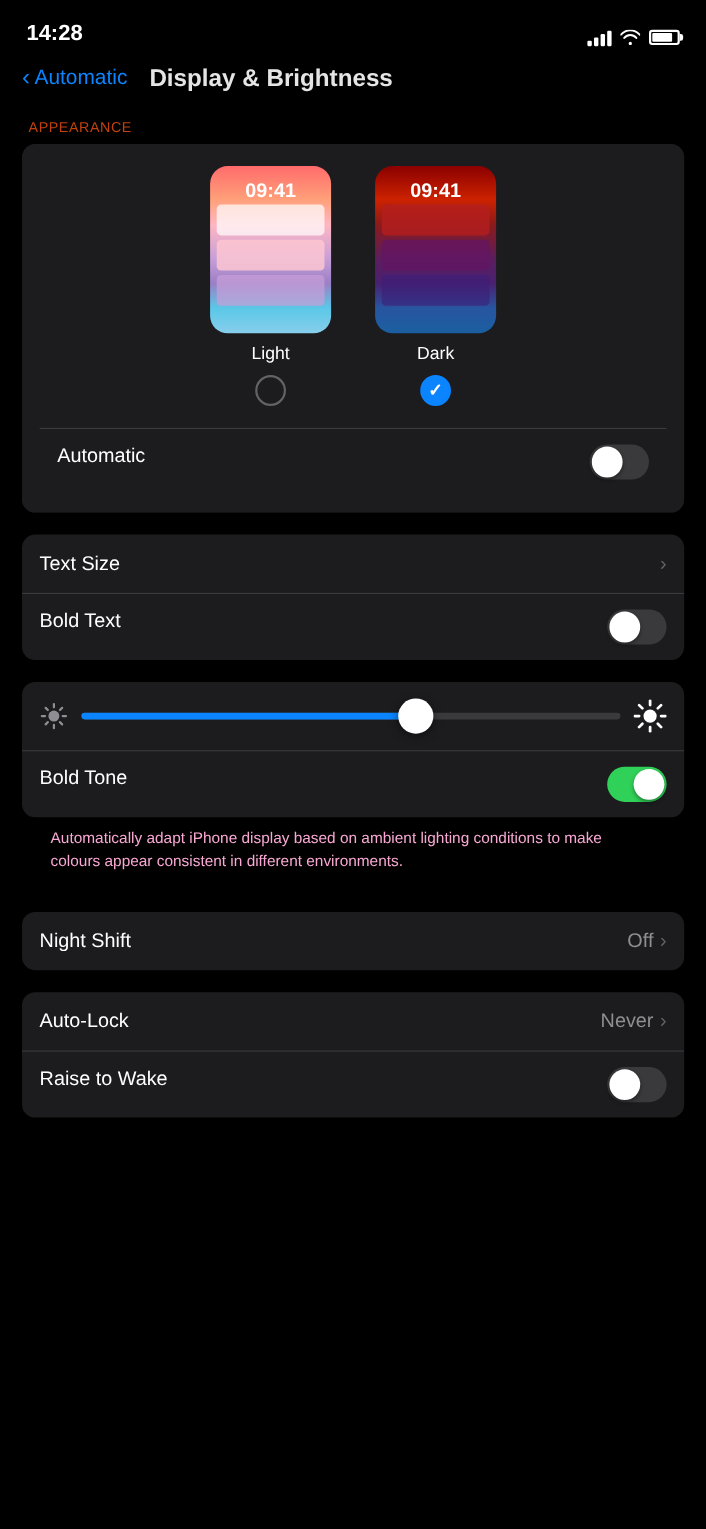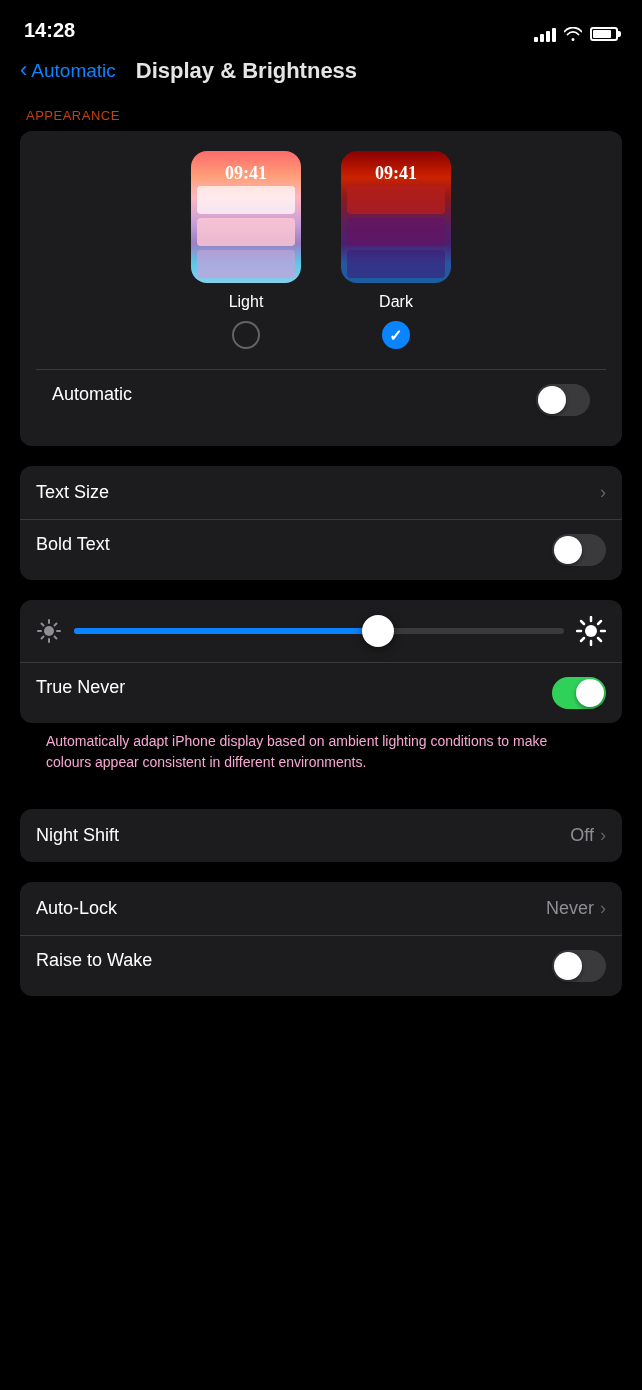--- a/index.html
+++ b/index.html
@@ -131,25 +131,24 @@
       margin-bottom: 20px;
     }
     .theme-option {
       display: flex;
       flex-direction: column;
       align-items: center;
       gap: 10px;
     }
     .phone-preview {
       width: 110px;
-      height: 132px;
+      height: 152px;
       border-radius: 16px;
       overflow: hidden;
       position: relative;
-      font-family: Liberation Serif, serif;
     }
     .phone-preview-light {
       background: linear-gradient(180deg, #ff6b6b 0%, #ffa07a 20%, #ffb6c1 35%, #c8a0d8 55%, #9b7fc5 70%, #5bc8e8 85%, #87ceeb 100%);
     }
     .phone-preview-dark {
       background: linear-gradient(180deg, #8b0000 0%, #cc2200 20%, #8b1a1a 35%, #5c1e5c 55%, #4a2070 70%, #2855a0 85%, #1a5fa0 100%);
     }
     .phone-time {
       position: absolute;
       top: 12px;
@@ -443,21 +442,21 @@
           <line x1="25" y1="15" x2="29" y2="15" stroke="#fff" stroke-width="2.5" stroke-linecap="round"></line>
           <line x1="5" y1="5" x2="8" y2="8" stroke="#fff" stroke-width="2.5" stroke-linecap="round"></line>
           <line x1="22" y1="22" x2="25" y2="25" stroke="#fff" stroke-width="2.5" stroke-linecap="round"></line>
           <line x1="25" y1="5" x2="22" y2="8" stroke="#fff" stroke-width="2.5" stroke-linecap="round"></line>
           <line x1="8" y1="22" x2="5" y2="25" stroke="#fff" stroke-width="2.5" stroke-linecap="round"></line>
         </svg>
       </div>
     </div>
     <div class="divider"></div>
     <div class="toggle-row">
-      <span class="toggle-label">True Never</span>
+      <span class="toggle-label">Bold Tone</span>
       <div class="toggle toggle-on">
         <div class="toggle-thumb toggle-thumb-on"></div>
       </div>
     </div>
   </div>
   <p class="description-text">Automatically adapt iPhone display based on ambient lighting conditions to make colours appear consistent in different environments.</p>
 </div>
 
 <div class="standalone-section">
   <div class="section-card">

